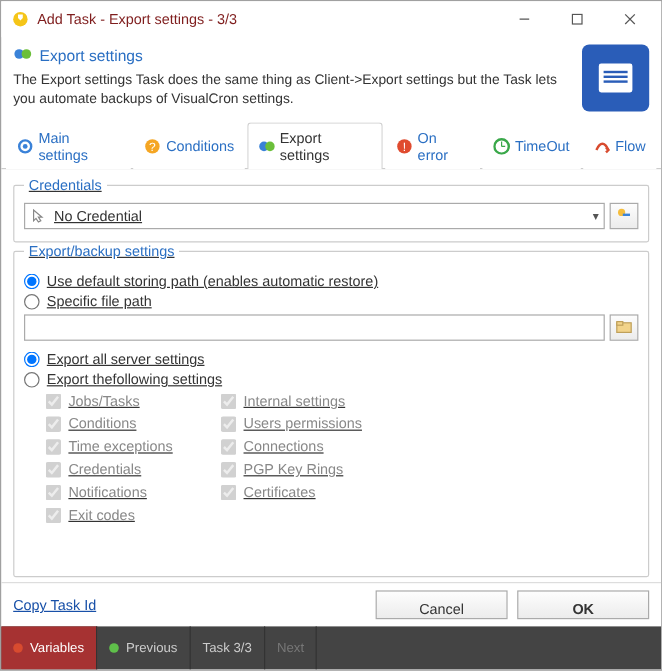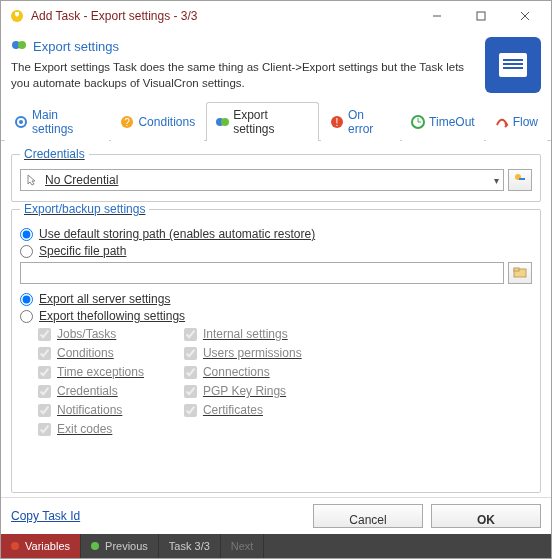--- a/index.html
+++ b/index.html
@@ -30,21 +30,21 @@
   .path-row { display: flex; gap: 4px; margin: 4px 0 8px 0; }
   .path-input { flex: 1; height: 22px; border: 1px solid #aaa; padding: 0 4px; background: #fff; }
   .check-cols { display: flex; gap: 40px; margin-top: 4px; padding-left: 18px; }
   .check-col { display: flex; flex-direction: column; gap: 5px; }
   .check-item { display: flex; align-items: flex-end; gap: 6px; color: #888; }
   .check-item input { accent-color: #888; }
   .footer-top { display: flex; align-items: center; padding: 6px 10px; gap: 8px; border-top: 1px solid #ddd; }
   .copy-link { color: #1850a8; text-decoration: underline; flex: 1; cursor: pointer; }
   .btn { width: 110px; height: 24px; border: 1px solid #aaa; background: linear-gradient(#fdfdfd,#ececec); display: flex; align-items: flex-end; justify-content: center; cursor: pointer; }
   .btn.ok { font-weight: bold; }
-  .statusbar { height: 24px; background: #444; display: flex; align-items: center; color: #ccc; font-size: 11px; }
+  .statusbar { height: 36px; background: #444; display: flex; align-items: center; color: #ccc; font-size: 11px; }
   .status-seg { display: flex; align-items: center; gap: 6px; padding: 0 10px; height: 100%; border-right: 1px solid #333; }
   .status-seg.active { background: #a63232; color: #fff; }
   .status-seg.disabled { color: #777; }
   .status-dot { width: 8px; height: 8px; border-radius: 50%; }
 </style>
 </head>
 <body>
 
 <div class="titlebar">
   <span class="app-icon">

